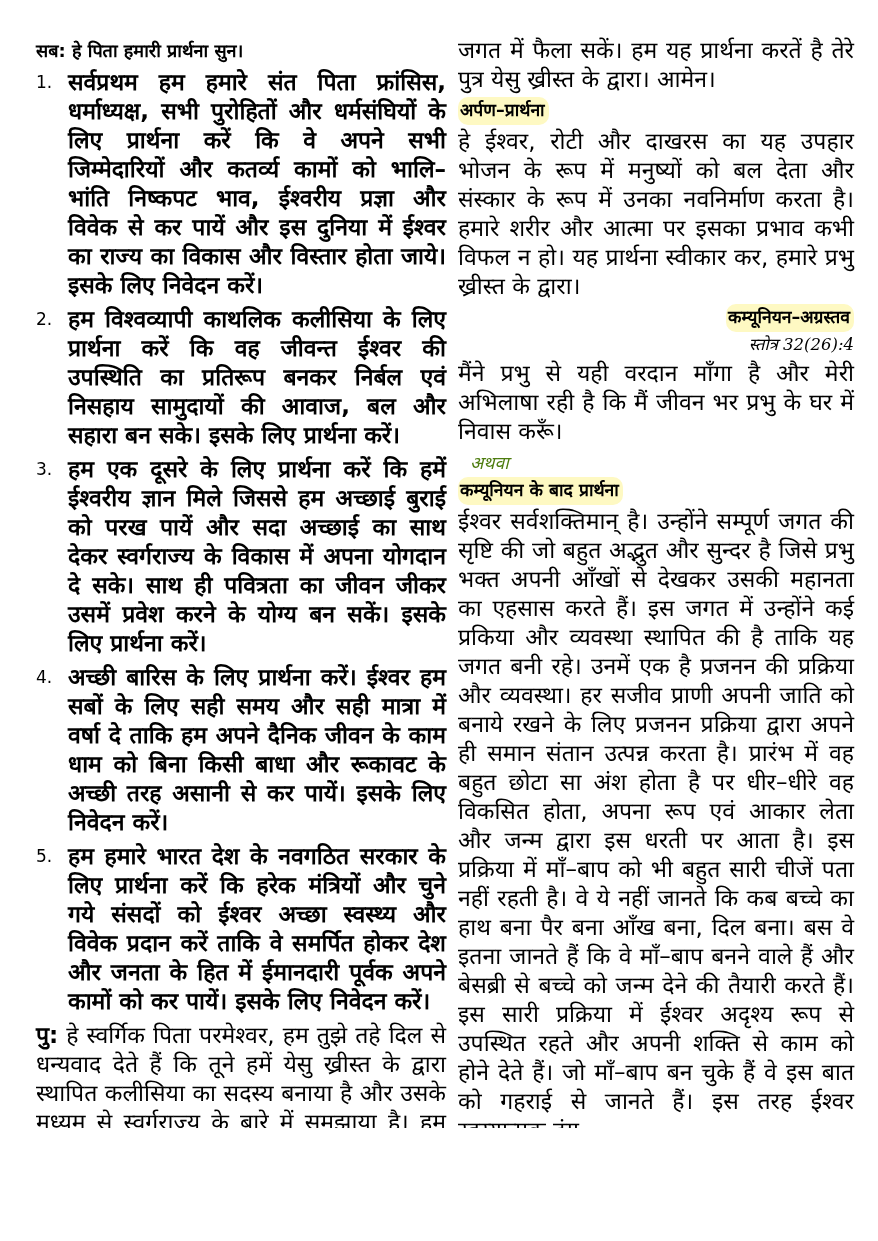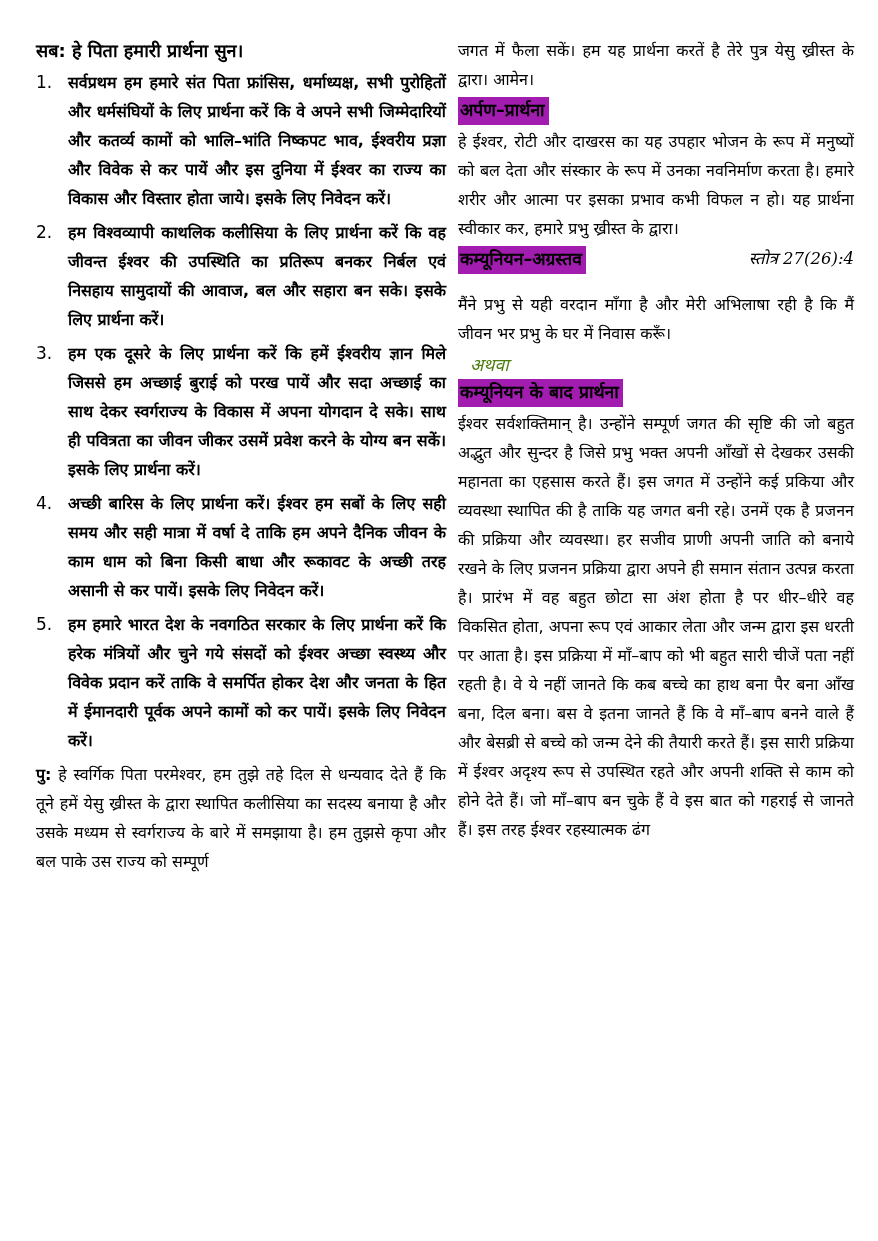--- a/index.html
+++ b/index.html
@@ -20,21 +20,21 @@
     position: absolute;
     top: 36px;
     left: 36px;
     display: flex;
     gap: 12px;
   }
   .col-left  { width: 410px; }
   .col-right { width: 396px; }
 
   .body-text {
-    font-size: 16px;
+    font-size: 23px;
     line-height: 29px;
     text-align: justify;
     margin: 0;
   }
   .lead-heading {
     font-weight: bold;
     font-size: 18px;
     line-height: 30px;
     margin: 0 0 2px 0;
   }
@@ -50,31 +50,33 @@
   }
   .petition .ptext {
     flex: 1;
     font-weight: bold;
   }
   .priest-para b { font-weight: bold; }
 
   .hl-wrap { margin: 3px 0 2px 0; }
   .hl {
     display: inline-block;
-    background: #a21caf;
+    background: #fef9c3;
     font-weight: bold;
     font-size: 17.5px;
     line-height: 25px;
     padding: 1px 4px 2px 2px;
+    border-radius: 10px;
   }
   .psalm-row {
     display: flex;
     justify-content: space-between;
-    align-items: flex-start;
-    margin: 3px 0 16px 0;
+    align-items: flex-end;
+    margin: 3px 0 4px 0;
+    flex-direction: column;
   }
   .psalm-ref {
     font-family: "DejaVu Serif", serif;
     font-style: italic;
     font-size: 16.5px;
   }
   .or-label {
     color: #4d7c0f;
     font-style: italic;
     font-family: "DejaVu Serif", serif;
@@ -138,21 +140,21 @@
     <div class="col-right">
       <p class="body-text">जगत में फैला सकें। हम यह प्रार्थना करतें है तेरे पुत्र येसु ख्रीस्त के द्वारा। आमेन।</p>
 
       <div class="hl-wrap">
         <span class="hl">अर्पण–प्रार्थना</span>
       </div>
       <p class="body-text">हे ईश्वर, रोटी और दाखरस का यह उपहार भोजन के रूप में मनुष्यों को बल देता और संस्कार के रूप में उनका नवनिर्माण करता है।  हमारे शरीर और आत्मा पर इसका प्रभाव कभी विफल न हो।  यह प्रार्थना स्वीकार कर,  हमारे प्रभु ख्रीस्त के द्वारा।</p>
 
       <div class="psalm-row">
         <span class="hl">कम्यूनियन–अग्रस्तव</span>
-        <span class="psalm-ref">स्तोत्र 27(26):4</span>
+        <span class="psalm-ref">स्तोत्र 32(26):4</span>
       </div>
       <p class="body-text">मैंने प्रभु से यही वरदान माँगा है और मेरी अभिलाषा रही है कि मैं जीवन भर प्रभु के घर में निवास करूँ।</p>
       <div class="or-label">अथवा</div>
 
       <div class="hl-wrap">
         <span class="hl">कम्यूनियन के बाद प्रार्थना</span>
       </div>
 
       <p class="body-text">ईश्वर सर्वशक्तिमान् है। उन्होंने सम्पूर्ण जगत की सृष्टि की जो बहुत अद्भुत और सुन्दर है जिसे प्रभु भक्त अपनी आँखों से देखकर उसकी महानता का एहसास करते हैं। इस जगत में उन्होंने कई प्रकिया और व्यवस्था स्थापित की है ताकि यह जगत बनी रहे। उनमें एक है प्रजनन की प्रक्रिया और व्यवस्था। हर सजीव प्राणी अपनी जाति को बनाये रखने के लिए प्रजनन प्रक्रिया द्वारा अपने ही समान संतान उत्पन्न करता है। प्रारंभ में वह बहुत छोटा सा अंश होता है पर धीर–धीरे वह विकसित होता, अपना रूप एवं आकार लेता और जन्म द्वारा इस धरती पर आता है। इस प्रक्रिया में माँ–बाप को भी बहुत सारी चीजें पता नहीं रहती है। वे ये नहीं जानते कि कब बच्चे का हाथ बना पैर बना आँख बना, दिल बना। बस वे इतना जानते हैं कि वे माँ–बाप बनने वाले हैं और बेसब्री से बच्चे को जन्म देने की तैयारी करते हैं। इस सारी प्रक्रिया में ईश्वर अदृश्य रूप से उपस्थित रहते और अपनी शक्ति से काम को होने देते हैं। जो माँ–बाप बन चुके हैं वे इस बात को गहराई से जानते हैं। इस तरह ईश्वर रहस्यात्मक ढंग</p>
     </div>

